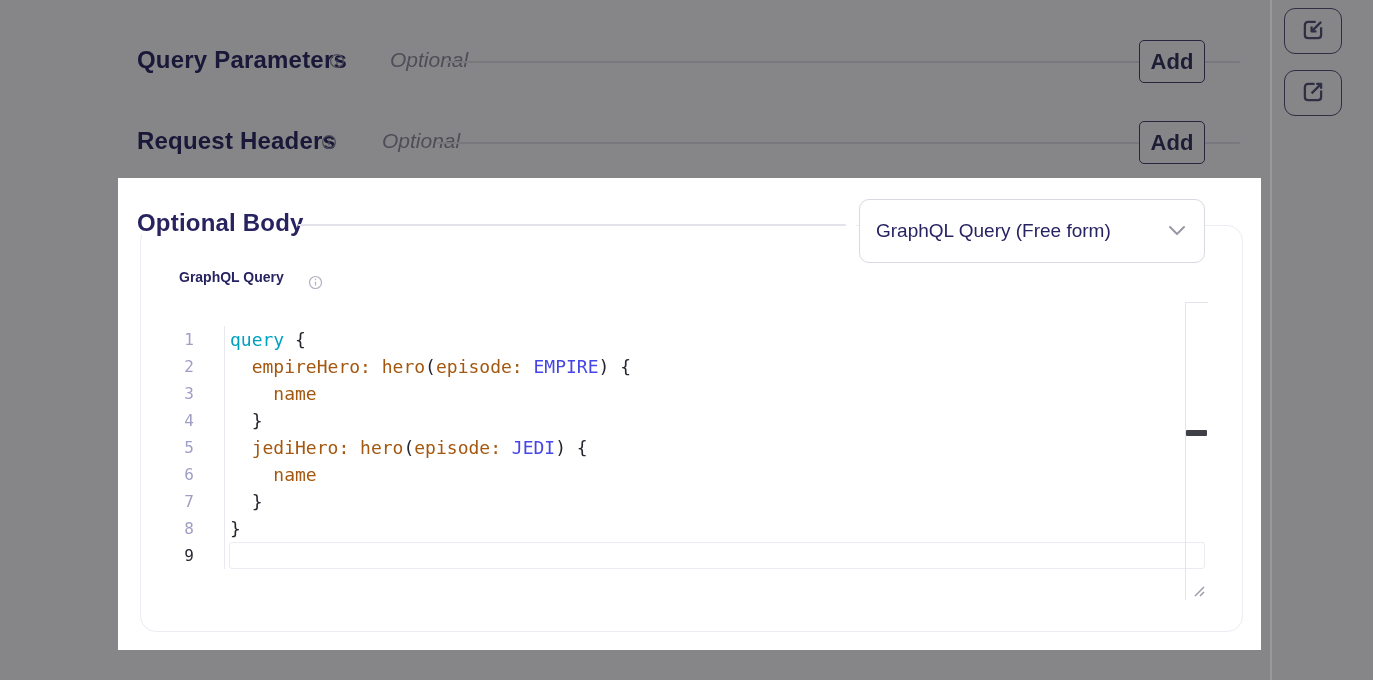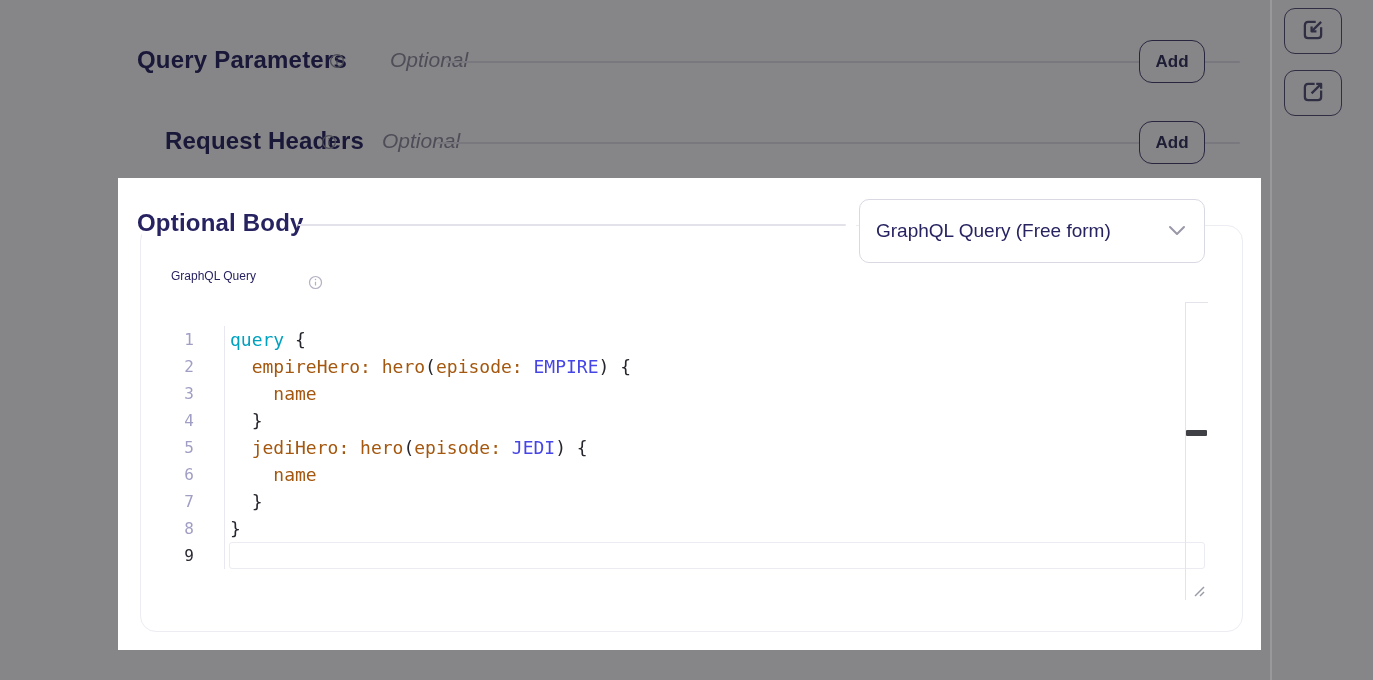--- a/index.html
+++ b/index.html
@@ -13,39 +13,39 @@
 
   
   .section-title{font-size:24px;font-weight:600;color:var(--heading);letter-spacing:.2px;white-space:nowrap;}
   .optional{font-size:21px;font-style:italic;color:var(--muted);white-space:nowrap;margin-left:38px;}
   .divider{height:2px;background:var(--divider);border-radius:1px;}
   .info-icon{width:16px;height:16px;display:inline-block;}
   .info-icon svg{display:block;}
 
   
   .add-btn{
-    box-sizing:border-box;width:66px;height:43px;border:1.5px solid #403e6b;border-radius:13px;
-    background:#fff;color:#2f2d5a;font-size:17px;font-weight:600;
+    box-sizing:border-box;width:66px;height:43px;border:1.5px solid #403e6b;border-radius:5px;
+    background:#fff;color:#2f2d5a;font-size:22px;font-weight:600;
     display:flex;align-items:center;justify-content:center;cursor:pointer;
     font-family:"Liberation Sans",sans-serif;
   }
   .tool-btn{
     box-sizing:border-box;width:58px;height:46px;border:1.5px solid #504e75;border-radius:11px;
     background:#fff;display:flex;align-items:center;justify-content:center;cursor:pointer;
   }
 
   
   .card{box-sizing:border-box;border:1.5px solid var(--card-border);border-radius:16px;background:#fff;}
   .card-mask{background:#fff;}
   .type-select{
     box-sizing:border-box;width:346px;height:64px;border:1.5px solid #d9d9e3;border-radius:10px;background:#fff;
     display:flex;align-items:center;justify-content:space-between;padding:0 18px 0 16px;cursor:pointer;
   }
   .type-select .value{font-size:19px;color:var(--heading);white-space:nowrap;}
-  .editor-label{font-size:12px;font-weight:400;color:var(--heading);white-space:nowrap;}
+  .editor-label{font-size:14px;font-weight:700;color:var(--heading);white-space:nowrap;margin-left:8px;}
 
   
   .code-lines{font-family:"DejaVu Sans Mono",monospace;}
   .code-row{display:flex;height:27px;line-height:27px;}
   .gutter{box-sizing:border-box;width:64px;padding-right:30px;text-align:right;
           font-size:16px;color:var(--ln);flex:0 0 auto;}
   .code-row.active .gutter{color:var(--ln-active);}
   .code-text{flex:1;padding-left:6px;white-space:pre;font-size:18px;color:var(--pn);}
   .tok-kw{color:var(--kw);} .tok-pr{color:var(--pr);} .tok-en{color:var(--en);} .tok-pn{color:var(--pn);}
   .gutter-sep{width:1px;background:#e9e8f0;}
@@ -69,21 +69,21 @@
   <svg width="16" height="16" viewBox="0 0 16 16" fill="none" stroke="#8e8d9e" stroke-width="1.3">
     <circle cx="8" cy="8" r="6.4"></circle>
       <line x1="8" y1="7.2" x2="8" y2="11.2"></line>
       <circle cx="8" cy="4.7" r="0.8" fill="#8e8d9e" stroke="none"></circle>
   </svg>
 </span>
 <div class="abs optional" style="left:352px;top:48px;">Optional</div>
 <div class="abs divider" style="left:446px;top:61px;width:794px;"></div>
 <button class="abs add-btn" style="left:1139px;top:40px;">Add</button>
 
-<div class="abs section-title" style="left:137px;top:127px;margin-left:28px;">Request Headers</div>
+<div class="abs section-title" style="left:137px;top:127px;">Request Headers</div>
 <span class="abs info-icon" style="left:321px;top:134px;">
   <svg width="16" height="16" viewBox="0 0 16 16" fill="none" stroke="#8e8d9e" stroke-width="1.3">
     <circle cx="8" cy="8" r="6.4"></circle>
       <line x1="8" y1="7.2" x2="8" y2="11.2"></line>
       <circle cx="8" cy="4.7" r="0.8" fill="#8e8d9e" stroke="none"></circle>
   </svg>
 </span>
 <div class="abs optional" style="left:344px;top:129px;">Optional</div>
 <div class="abs divider" style="left:437px;top:142px;width:803px;"></div>
 <button class="abs add-btn" style="left:1139px;top:121px;">Add</button>

